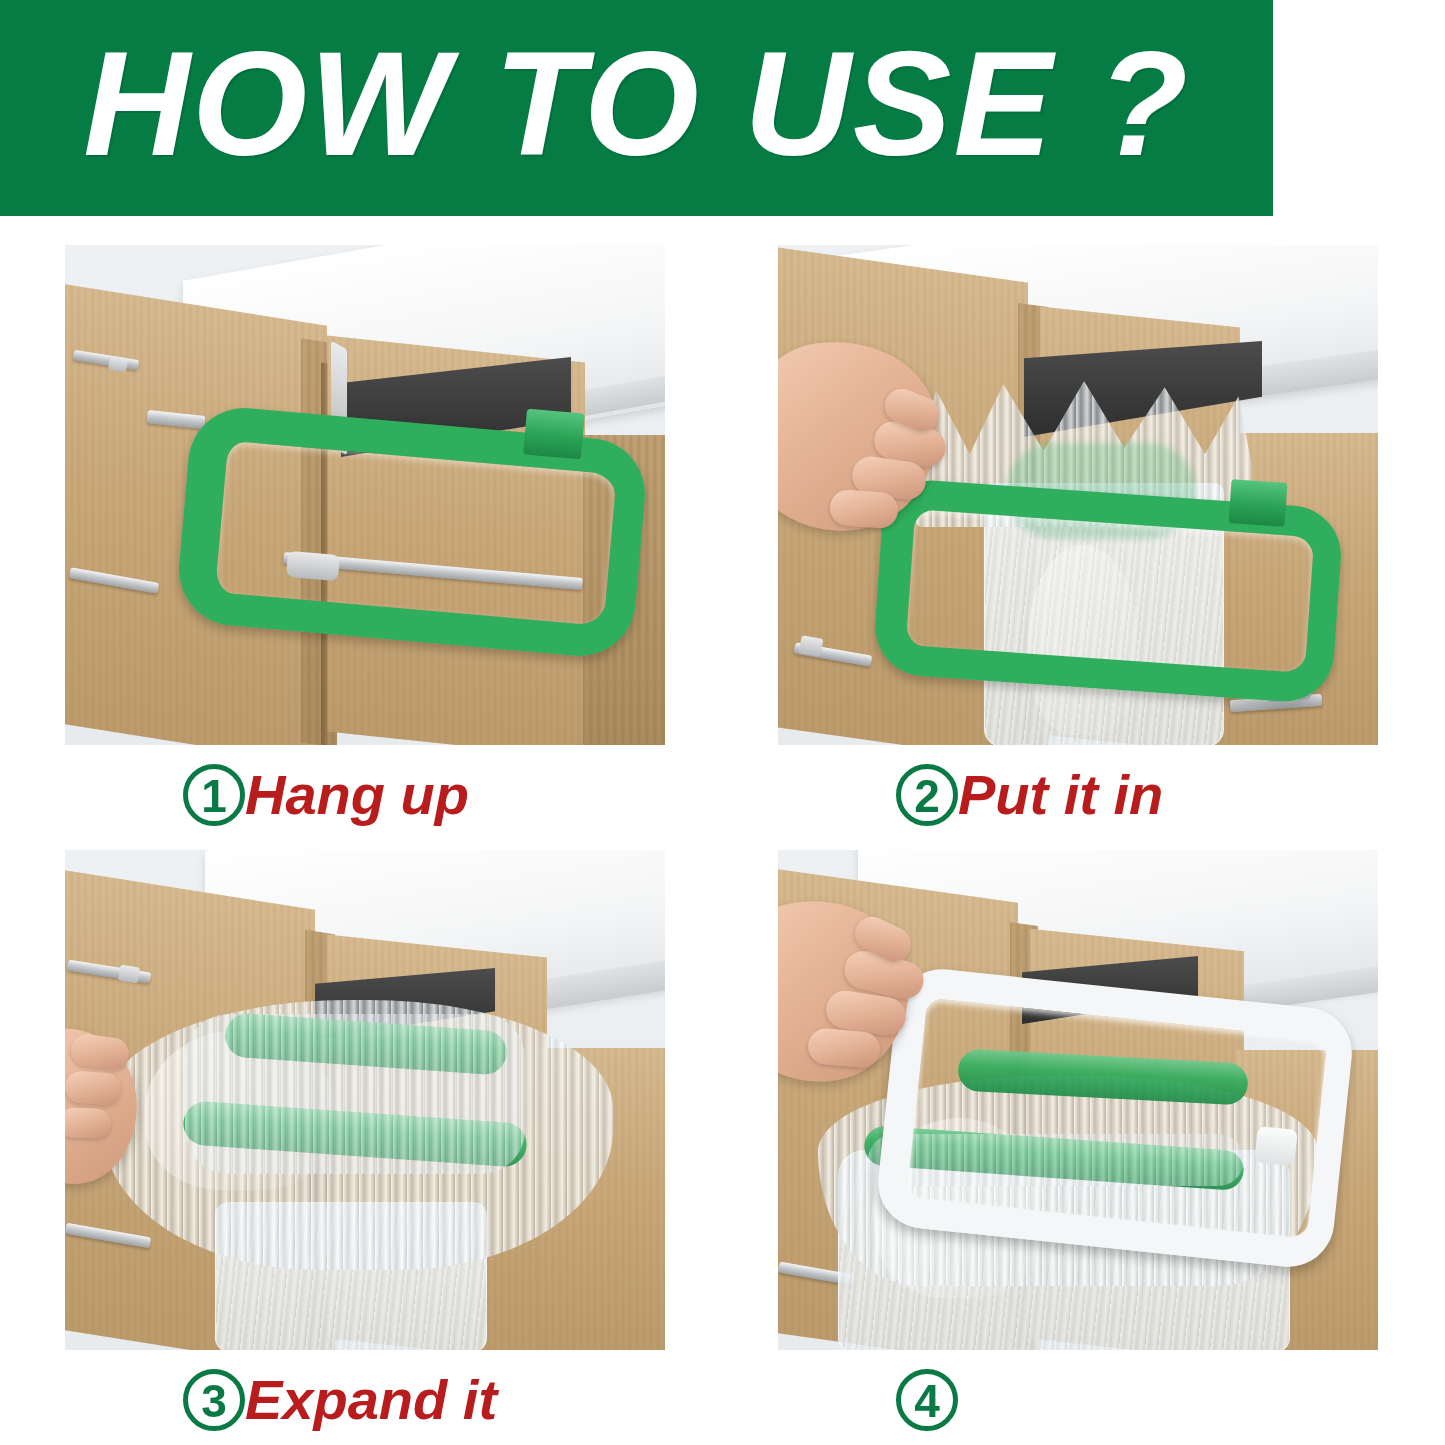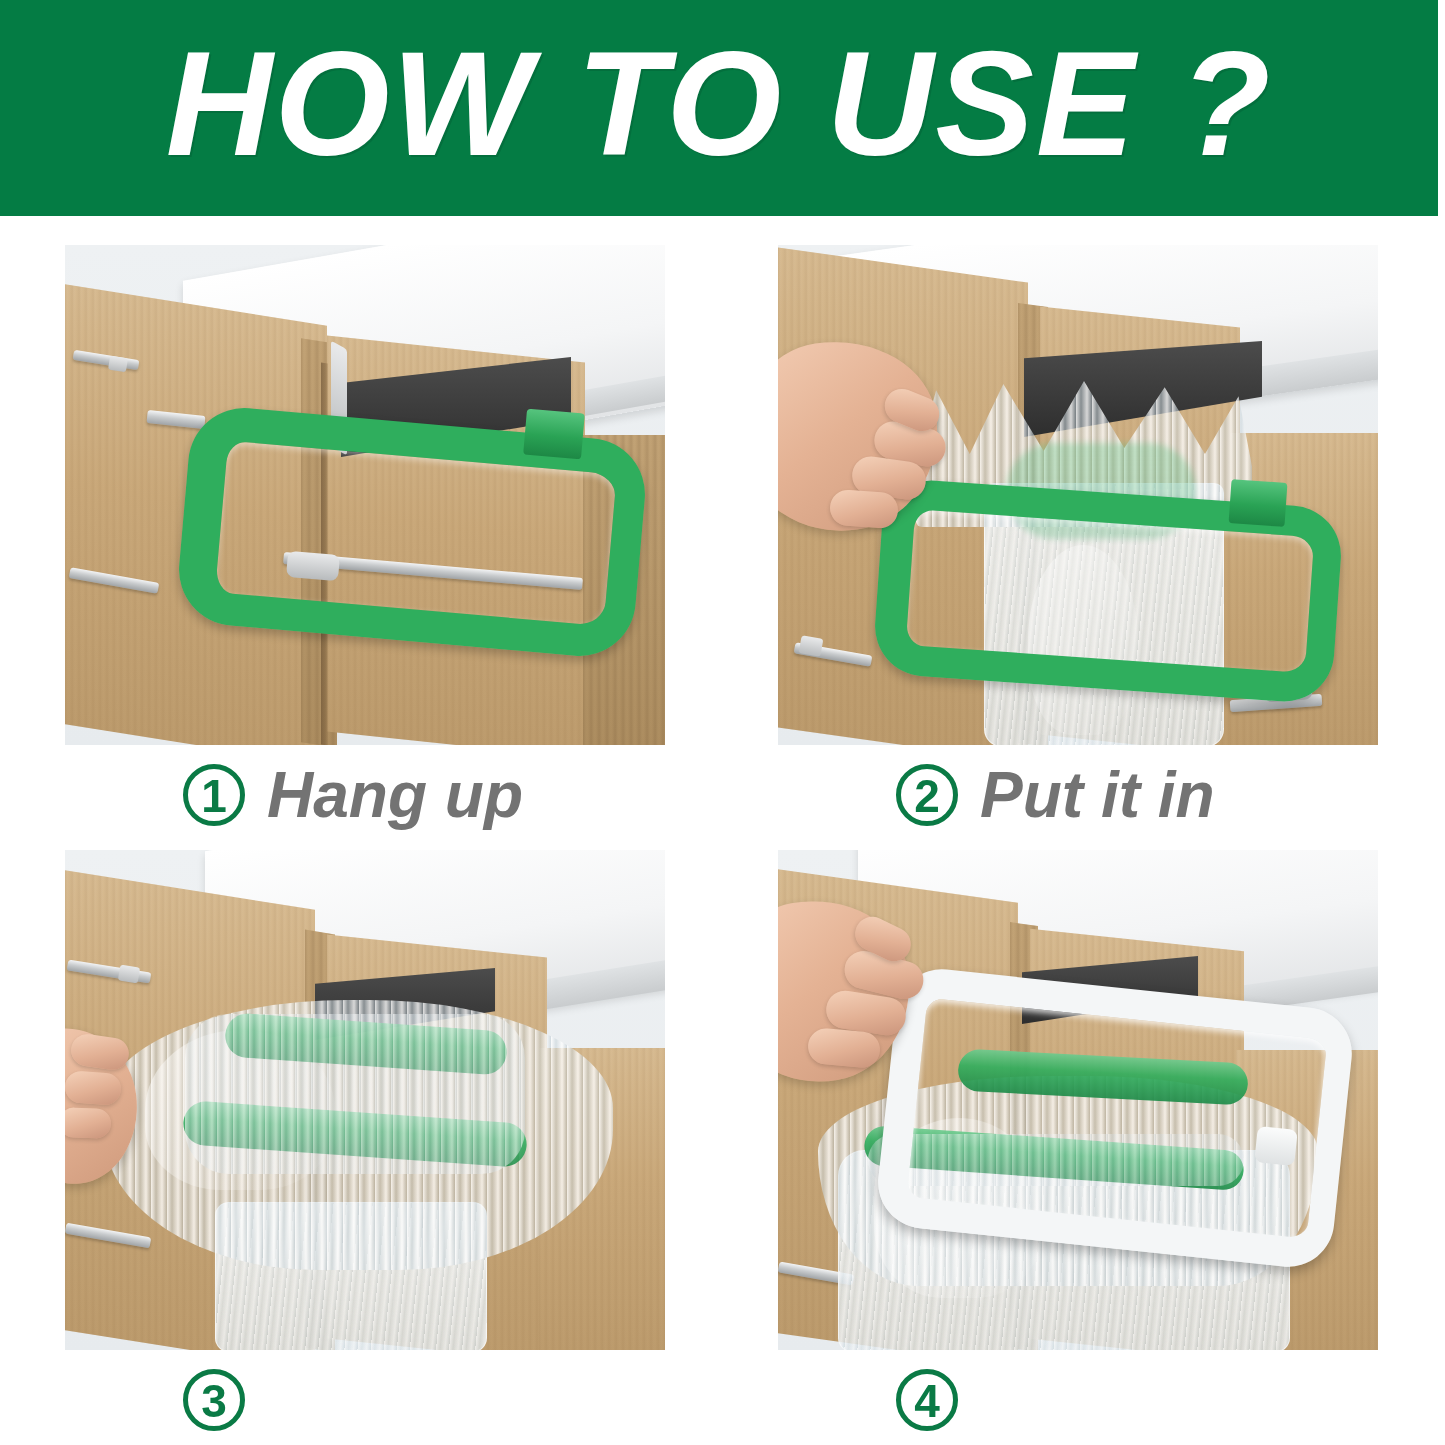--- a/index.html
+++ b/index.html
@@ -13,21 +13,21 @@
     font-family: "Liberation Sans", sans-serif;
     overflow: hidden;
     position: relative;
   }
 
   
   .header-banner {
     position: absolute;
     left: 0;
     top: 0;
-    width: 1438px;
+    width: 1273px;
     height: 216px;
     background: #047c44;
     display: flex;
     align-items: center;
     justify-content: center;
   }
   .header-title {
     font-family: "Liberation Sans", sans-serif;
     font-weight: bold;
     font-style: italic;
@@ -211,27 +211,27 @@
     color: #0a7a45;
     font-size: 46px;
     font-weight: bold;
     line-height: 54px;
     text-align: center;
     box-sizing: border-box;
     flex: 0 0 auto;
     font-family: "Liberation Sans", sans-serif;
   }
   .caption-text {
-    margin-left: 22px;
+    margin-left: 0;
     font-family: "Liberation Sans", sans-serif;
     font-weight: bold;
     font-style: italic;
-    font-size: 64px;
+    font-size: 56px;
     line-height: 66px;
-    color: #737373;
+    color: #b91c1c;
     white-space: nowrap;
   }
 </style>
 </head>
 <body>
 
 <div class="header-banner">
   <div class="header-title">HOW TO USE ?</div>
 </div>
 
@@ -326,20 +326,21 @@
       <div class="green-rim" style="left:118px;top:262px;width:344px;height:44px;transform:rotate(4deg);opacity:0.85;"></div>
       <div class="bag-ruffle" style="left:120px;top:164px;width:340px;height:160px;opacity:0.72;border-radius:44px;"></div>
 
       <div class="hand-palm" style="left:-58px;top:178px;width:130px;height:156px;border-radius:46% 54% 50% 50% / 50% 48% 52% 50%;transform:rotate(-6deg);"></div>
       <div class="finger" style="left:6px;top:186px;width:58px;height:32px;transform:rotate(8deg);"></div>
       <div class="finger" style="left:0px;top:222px;width:56px;height:32px;transform:rotate(4deg);"></div>
       <div class="finger" style="left:-6px;top:258px;width:52px;height:30px;transform:rotate(2deg);"></div>
     </div>
     <div class="caption-row">
       <div class="step-badge">3</div>
+      <div class="caption-text">Expand it</div>
     </div>
   </div>
 
   <div class="step-cell col-right row-bottom">
     <div class="photo-frame">
       <div class="wall"></div>
       <div class="counter" style="left:80px;top:-50px;width:560px;height:220px;transform:skewY(-8deg);"></div>
       <div class="counter-edge" style="left:80px;top:150px;width:560px;height:26px;transform:skewY(-8deg);"></div>
       <div class="cabinet" style="left:0px;top:36px;width:240px;height:464px;transform:skewY(8deg);"></div>
       <div class="cabinet-dark" style="left:232px;top:74px;width:28px;height:426px;transform:skewY(8deg);"></div>

